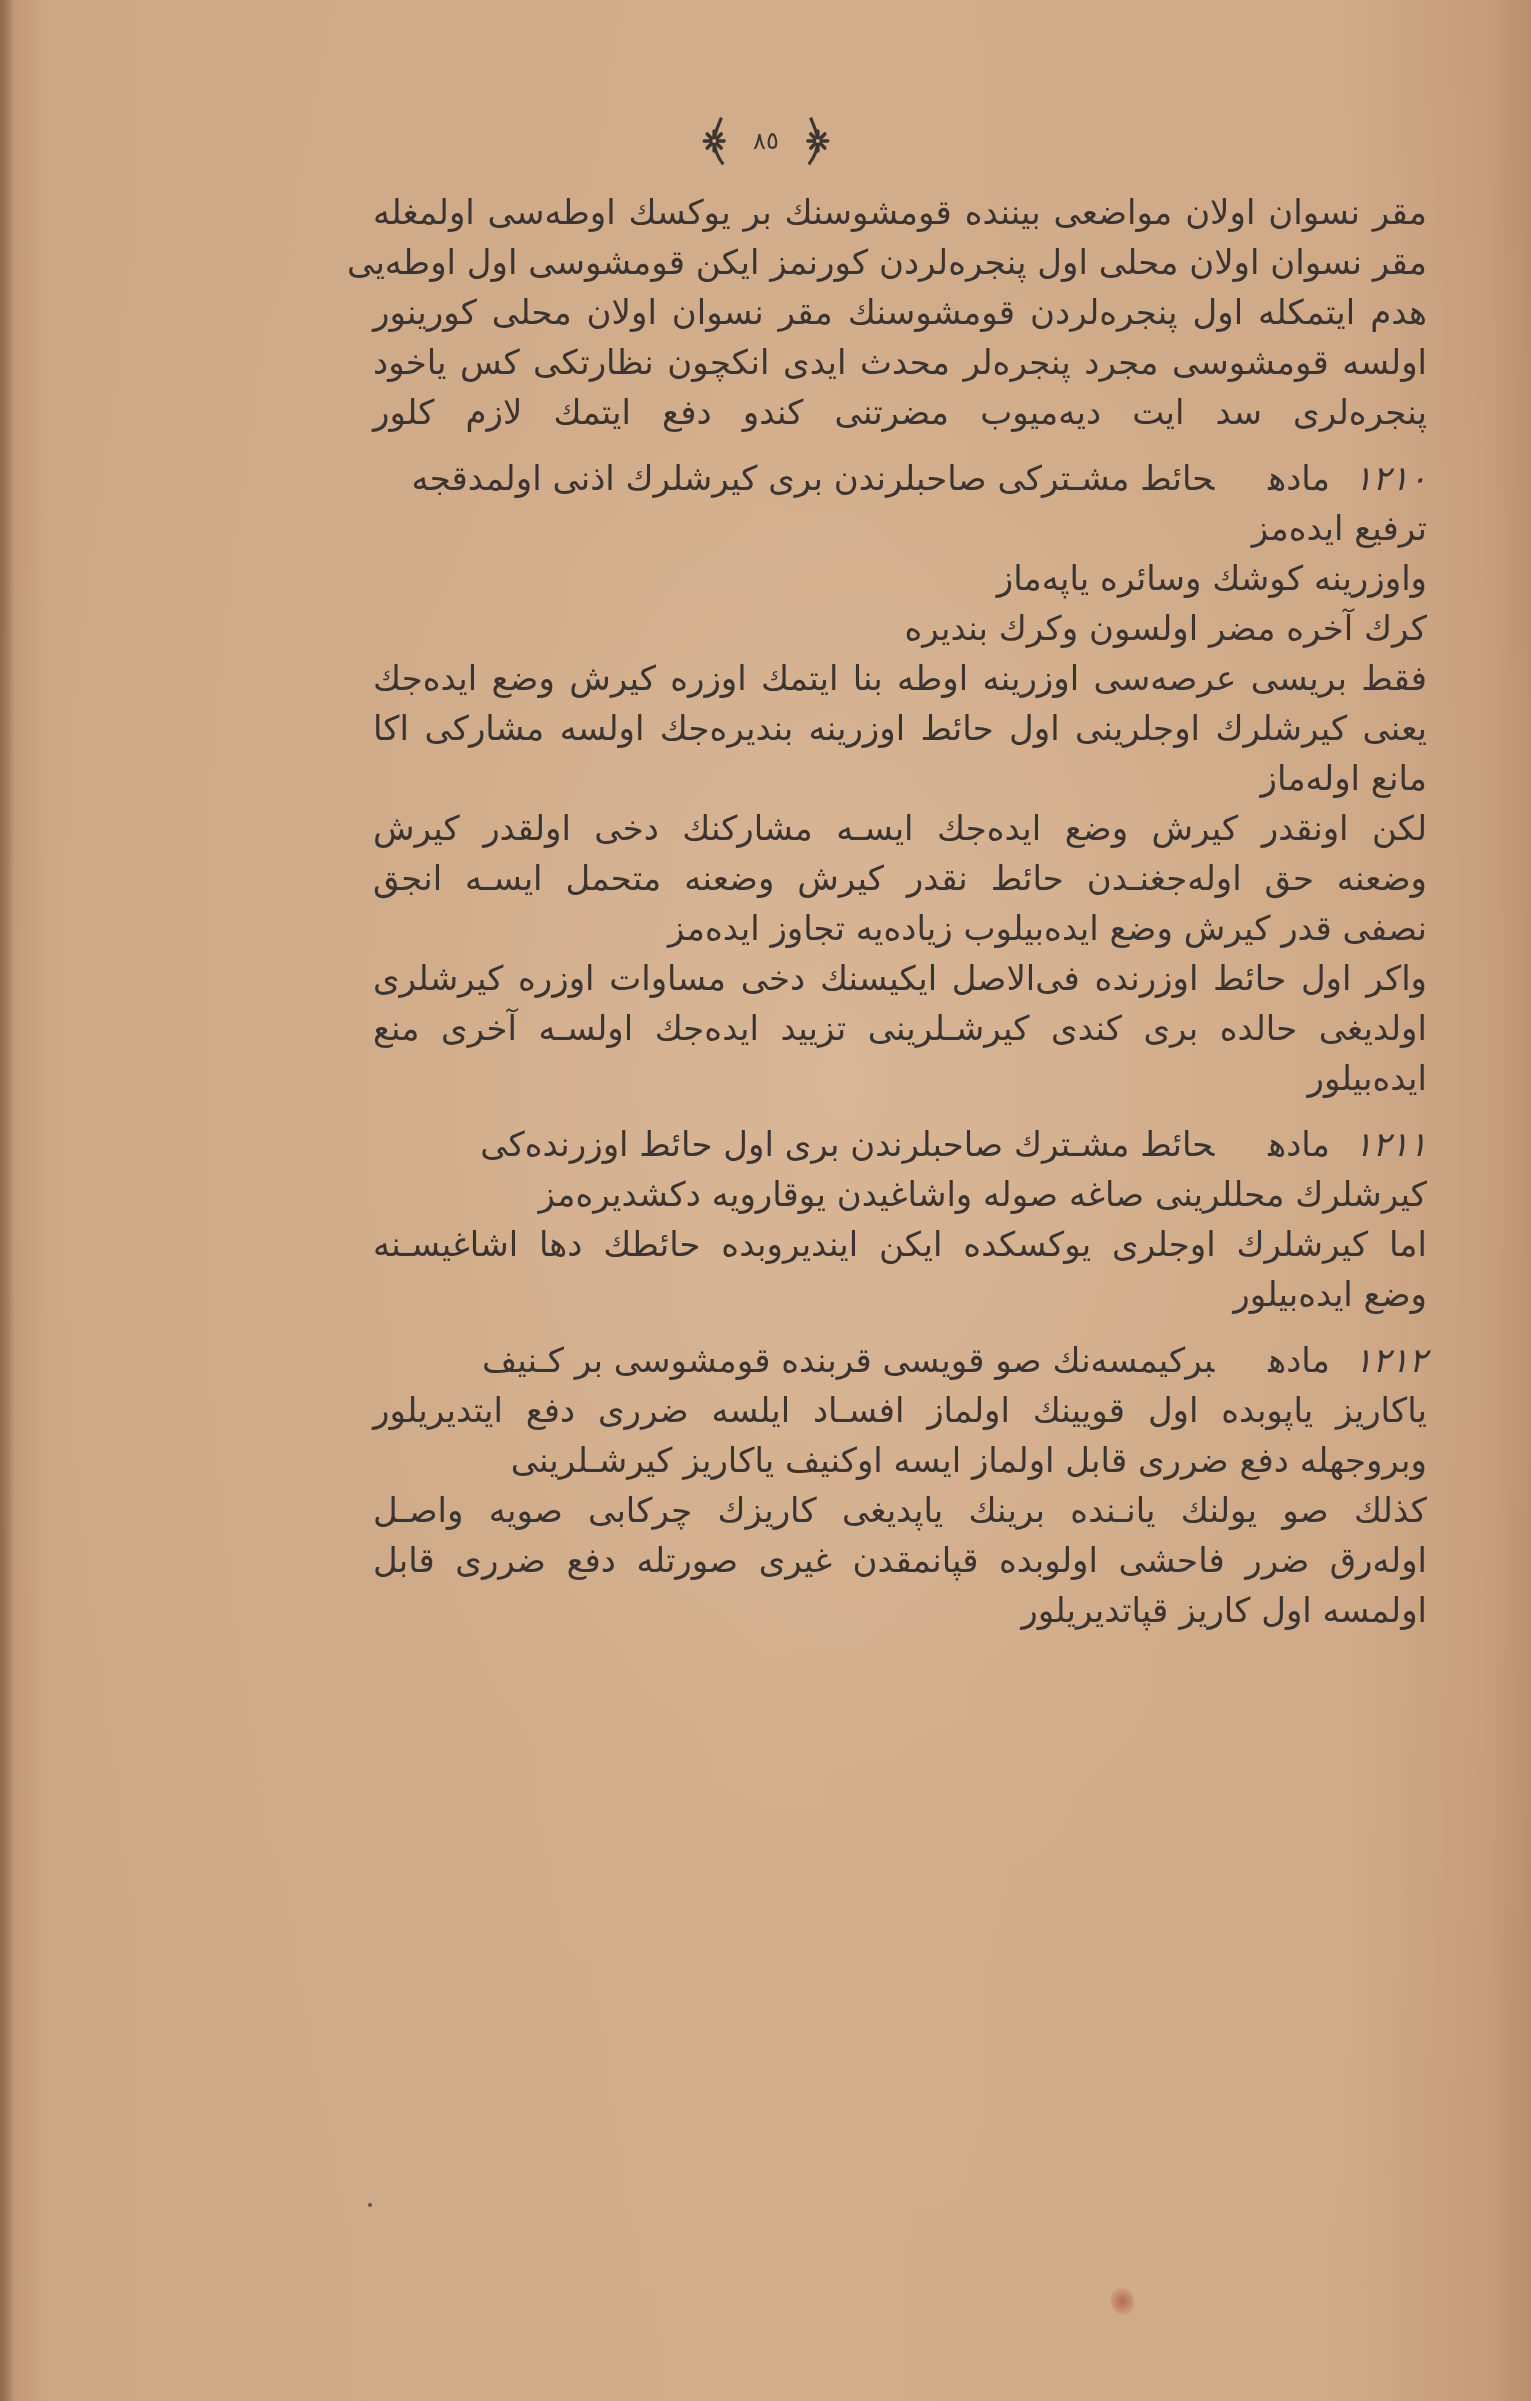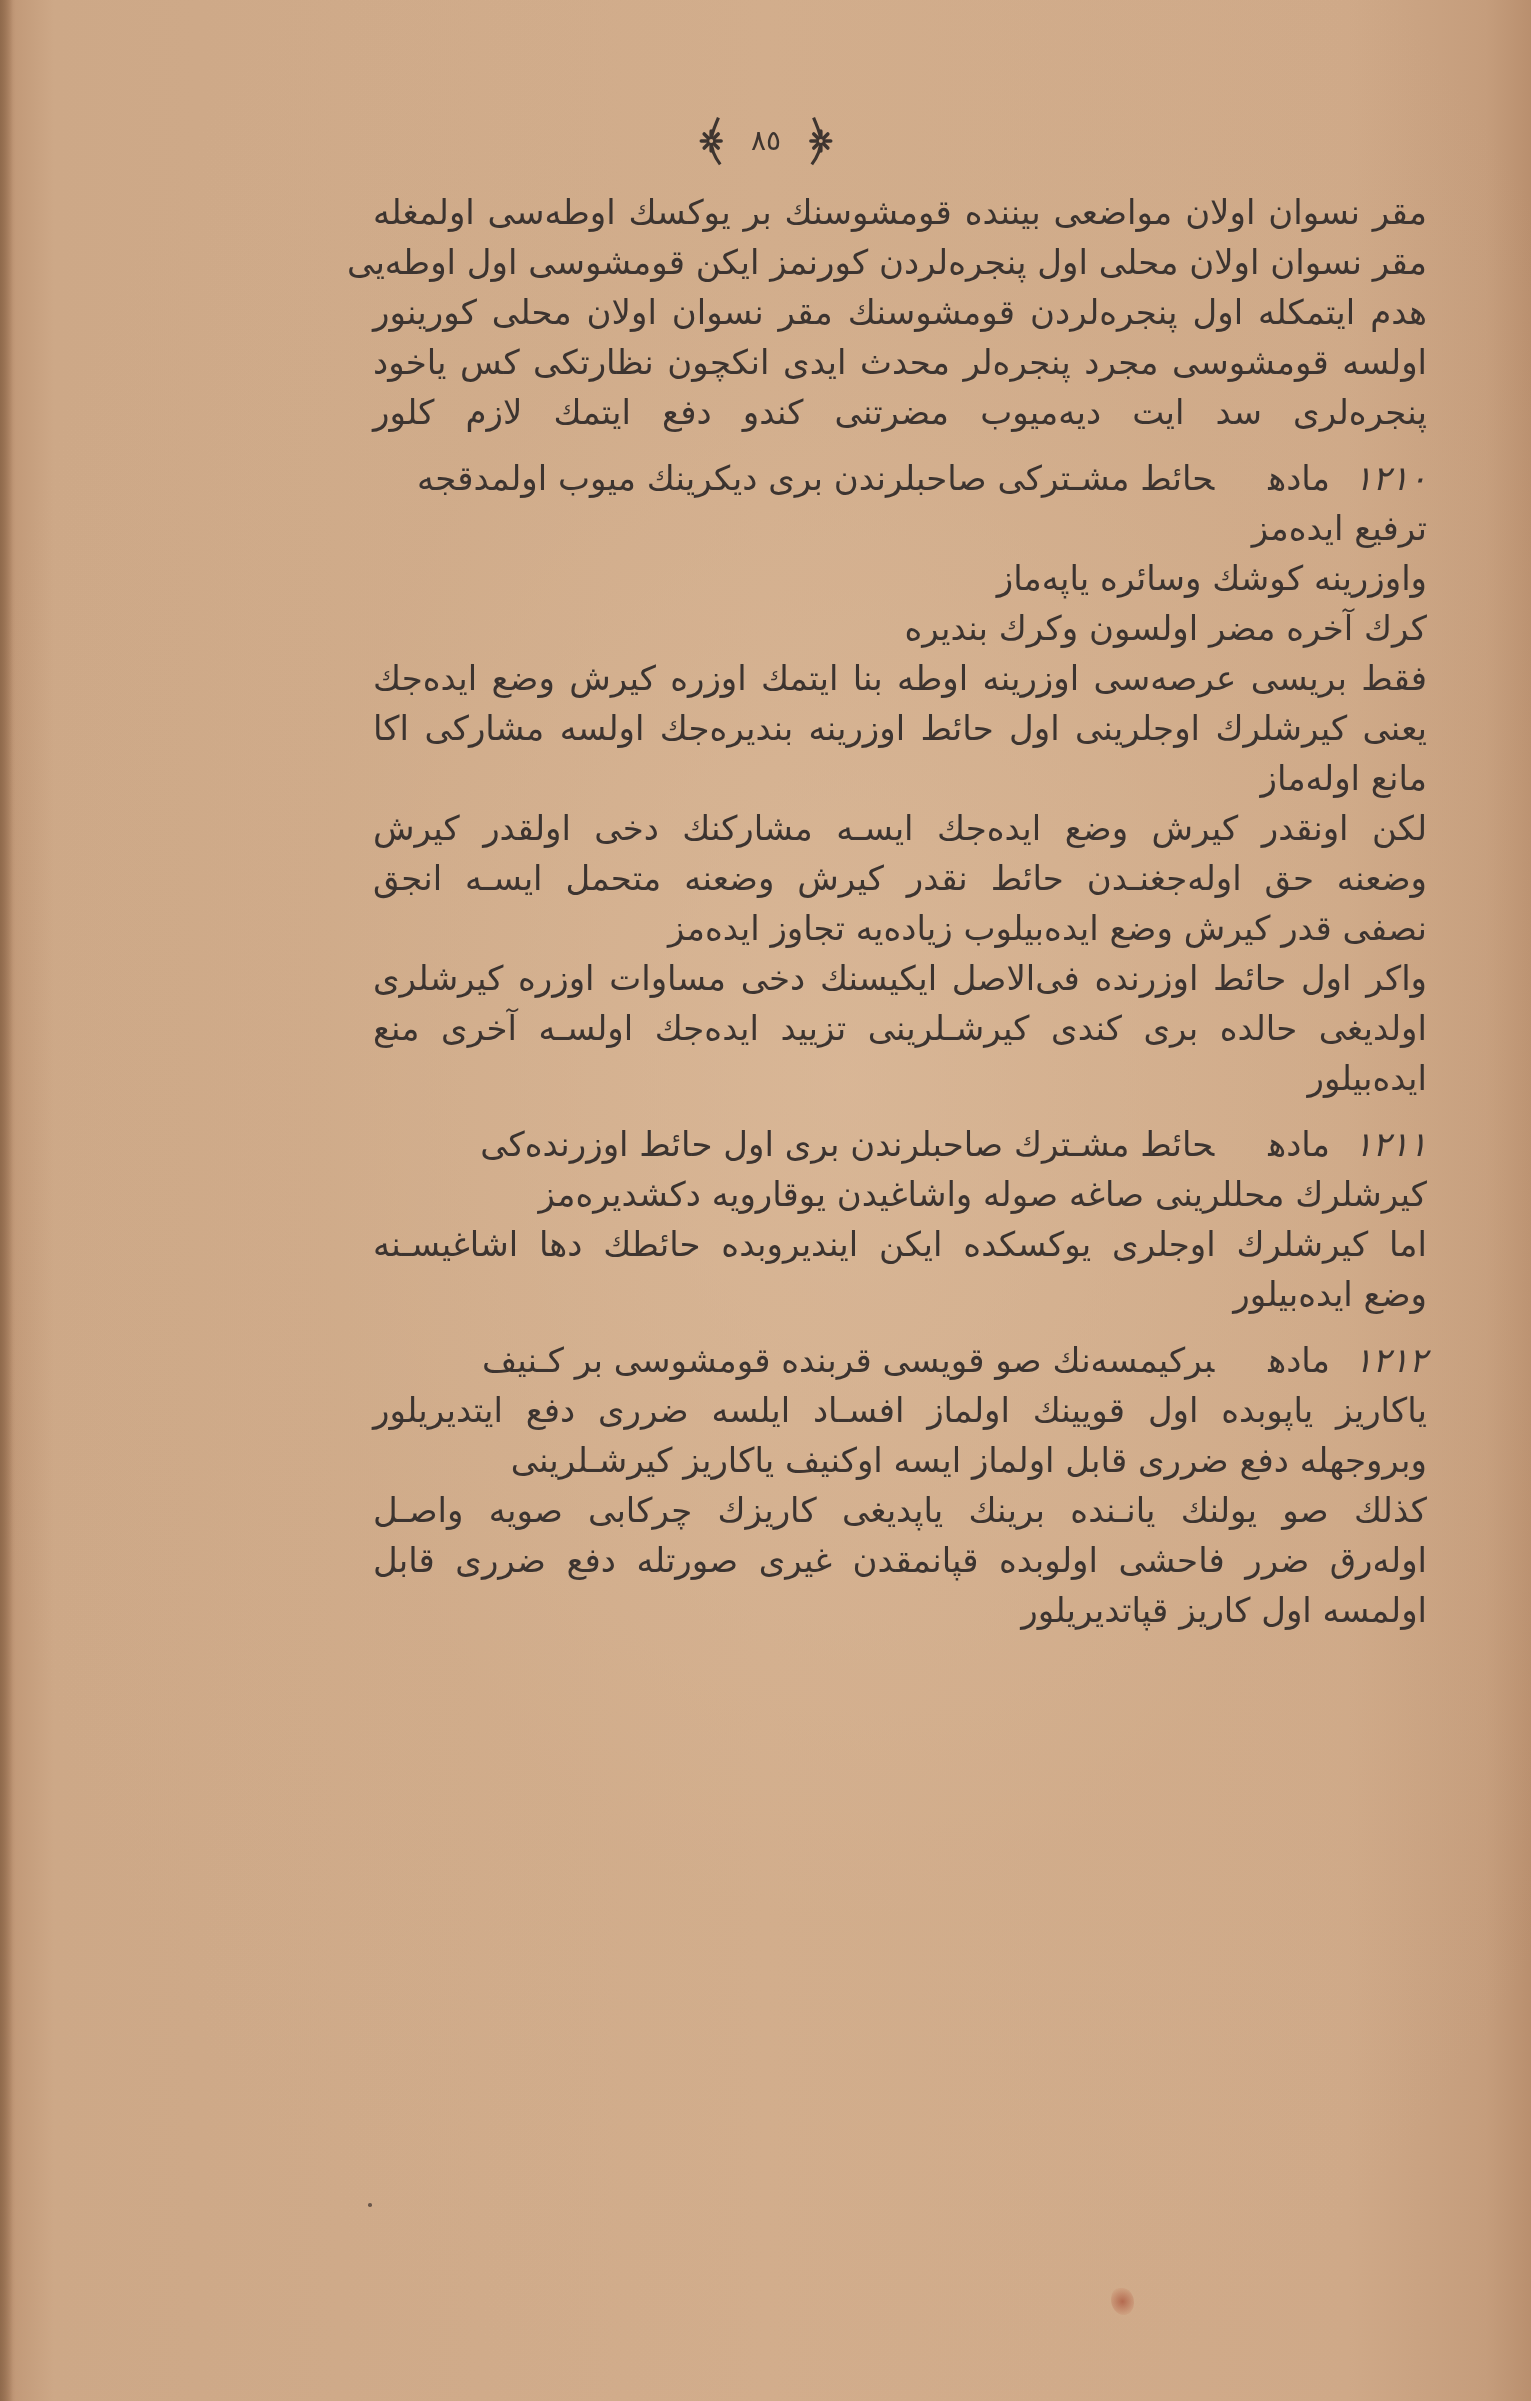--- a/index.html
+++ b/index.html
@@ -46,21 +46,21 @@
       gap: 19.6px;
       direction: ltr;
     }
     .ornament {
       width: 36px;
       height: 54px;
       position: relative;
     }
     .ornament svg { width: 36px; height: 54px; }
     .page-number {
-      font-size: 28px;
+      font-size: 24px;
       color: #3e3530;
       font-family: "DejaVu Sans", sans-serif;
       line-height: 1;
     }
     .text-block {
       position: absolute;
       left: 373px;
       top: 187px;
       width: 1054px;
       direction: rtl;
@@ -149,21 +149,21 @@
       <div class="line justify">مقر نسوان اولان مواضعی بیننده قومشوسنك بر یوکسك اوطه‌سی اولمغله</div>
       <div class="line justify">مقر نسوان اولان محلی اول پنجره‌لردن کورنمز ایکن قومشوسی اول اوطه‌یی</div>
       <div class="line justify">هدم ایتمکله اول پنجره‌لردن قومشوسنك مقر نسوان اولان محلی کورینور</div>
       <div class="line justify">اولسه قومشوسی مجرد پنجره‌لر محدث ایدی انکچون نظارتکی کس یاخود</div>
       <div class="line justify">پنجره‌لری سد ایت دیه‌میوب مضرتنی کندو دفع ایتمك لازم کلور</div>
     </div>
     <div class="para-gap"></div>
 
     <div>
       <div class="line">
-        <span class="article-num">١٢١٠</span><span class="article-word">ماده</span><span>حائط مشـترکی صاحبلرندن بری دیکرینك میوب اولمدقجه</span>
+        <span class="article-num">١٢١٠</span><span class="article-word">ماده</span><span>حائط مشـترکی صاحبلرندن بری کیرشلرك اذنی اولمدقجه</span>
       </div>
       <div class="line" style="padding-right:0">ترفیع ایده‌مز</div>
     </div>
 
     <div>
       <div class="line">واوزرینه کوشك وسائره یاپه‌ماز</div>
       <div class="line">کرك آخره مضر اولسون وکرك بندیره</div>
     </div>
 
     <div>

